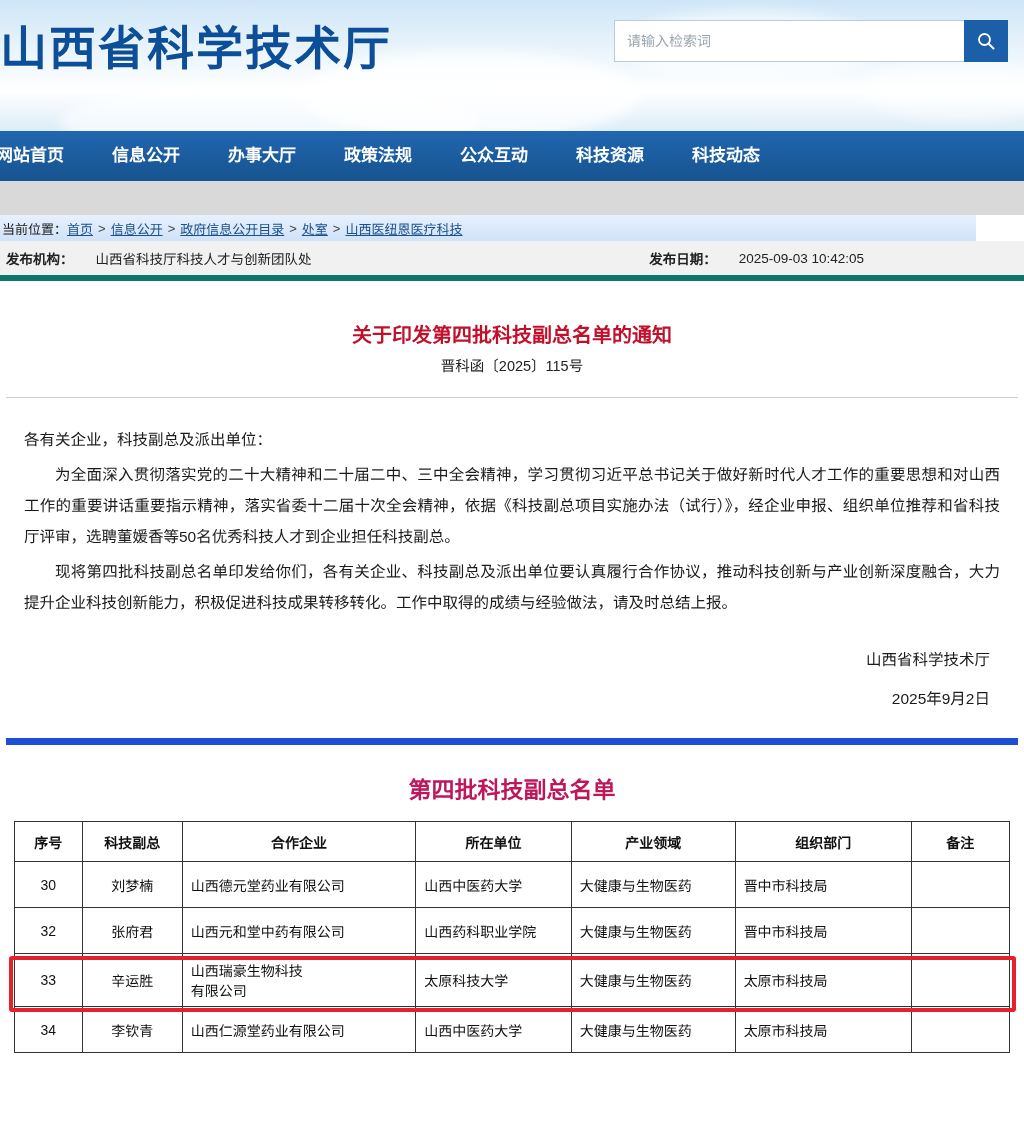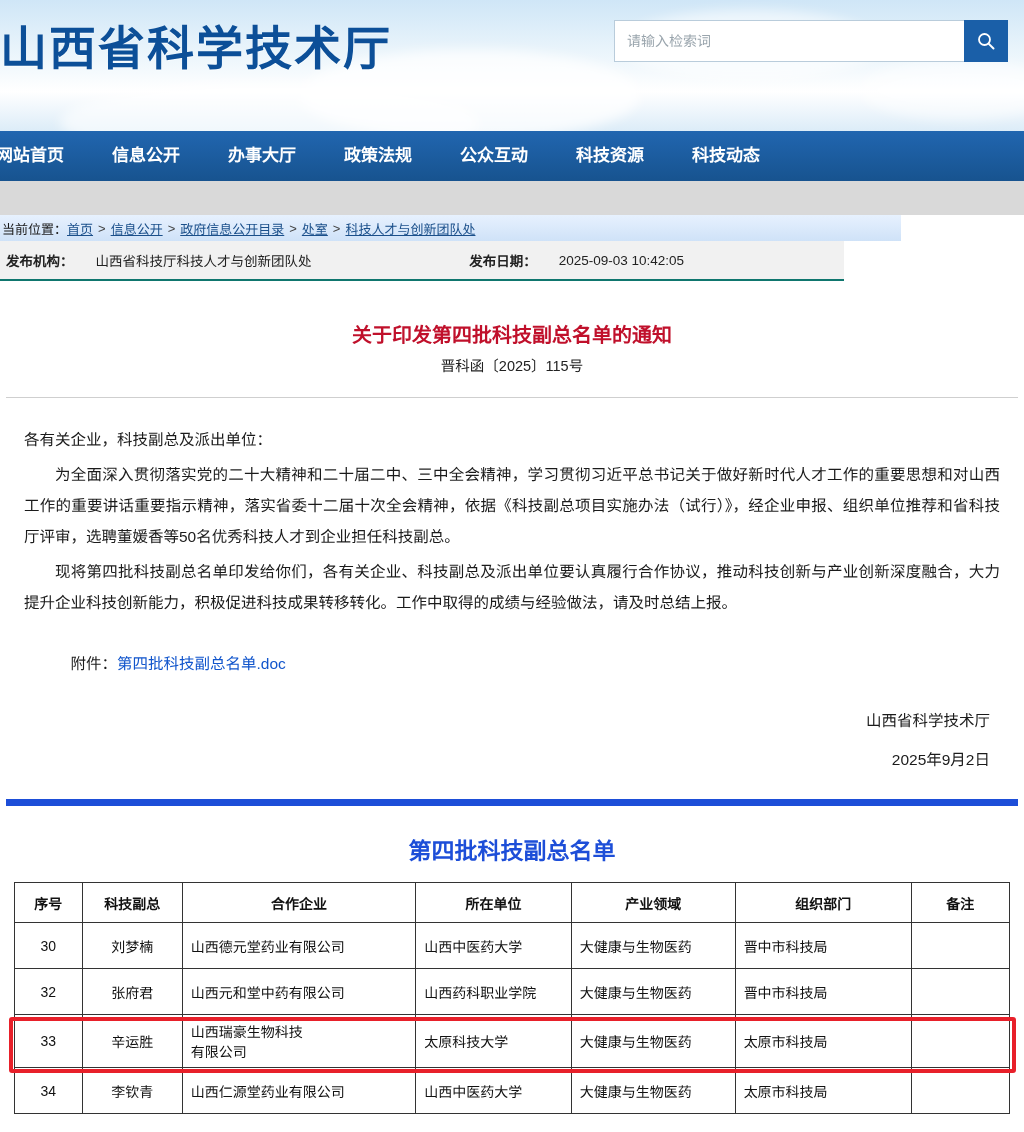--- a/index.html
+++ b/index.html
@@ -101,43 +101,43 @@
 
   
   .grey-bar {
     width: 1024px;
     height: 34px;
     background: #d9d9d9;
   }
 
   
   .breadcrumb {
-    width: 901px;
+    width: 976px;
     height: 26px;
     background: #dbeafc;
     background: linear-gradient(180deg,#e7f1fe 0%, #cfe2f8 100%);
     display: flex;
     align-items: center;
     font-size: 13px;
     color: #1a1a1a;
     padding-left: 2px;
   }
   .breadcrumb a {
     color: #1a4f8a;
     text-decoration: underline;
     cursor: pointer;
   }
   .breadcrumb .sep { margin: 0 5px; color: #444; }
 
   
   .meta-bar {
-    width: 844px;
+    width: 1024px;
     height: 40px;
     background: #f1f1f1;
-    border-bottom: 2px solid #0f766e;
+    border-bottom: 6px solid #0f766e;
     display: flex;
     align-items: center;
     font-size: 13.5px;
     color: #222;
   }
   .meta-label { font-weight: bold; margin-left: 6px; }
   .meta-value { margin-left: 22px; font-family: Liberation Serif, serif; }
   .meta-gap { flex: 1; }
   .meta-date-label { font-weight: bold; }
   .meta-date-value { margin-left: 22px; margin-right: 160px; }
@@ -196,21 +196,21 @@
     padding-right: 10px;
   }
 
   
   .list-title {
     text-align: center;
     font-size: 23px;
     font-weight: bold;
     margin: 26px 0 16px 0;
     font-family: "DejaVu Serif", "Liberation Serif", serif;
-    color: #1d4ed8;
+    color: #be185d;
   }
   .tbl-wrap { position: relative; padding: 0 14px 10px 14px; }
   table.roster {
     width: 996px;
     border-collapse: collapse;
     table-layout: fixed;
     font-size: 14px;
   }
   table.roster th, table.roster td {
     border: 1px solid #333;
@@ -281,44 +281,41 @@
 <div class="breadcrumb">
   <span>当前位置：</span>
   <a>首页</a>
   <span class="sep">&gt;</span>
   <a>信息公开</a>
   <span class="sep">&gt;</span>
   <a>政府信息公开目录</a>
   <span class="sep">&gt;</span>
   <a>处室</a>
   <span class="sep">&gt;</span>
-  <a>科技人才与创新团队处</a>
+  <a>山西医纽恩医疗科技</a>
 </div>
 
 <div class="meta-bar">
   <span class="meta-label">发布机构：</span>
   <span class="meta-value">山西省科技厅科技人才与创新团队处</span>
   <span class="meta-gap"></span>
   <span class="meta-date-label">发布日期：</span>
   <span class="meta-date-value">2025-09-03 10:42:05</span>
 </div>
 
 <div class="article">
 
   <div class="doc-title">关于印发第四批科技副总名单的通知</div>
   <div class="doc-number">晋科函〔2025〕115号</div>
 
   <div class="body-box">
     <p>各有关企业，科技副总及派出单位：</p>
     <p class="indent">为全面深入贯彻落实党的二十大精神和二十届二中、三中全会精神，学习贯彻习近平总书记关于做好新时代人才工作的重要思想和对山西工作的重要讲话重要指示精神，落实省委十二届十次全会精神，依据《科技副总项目实施办法（试行）》，经企业申报、组织单位推荐和省科技厅评审，选聘董媛香等50名优秀科技人才到企业担任科技副总。</p>
     <p class="indent">现将第四批科技副总名单印发给你们，各有关企业、科技副总及派出单位要认真履行合作协议，推动科技创新与产业创新深度融合，大力提升企业科技创新能力，积极促进科技成果转移转化。工作中取得的成绩与经验做法，请及时总结上报。</p>
 
-    <div class="attach-row">
-      <span>附件：</span><a class="attach-link">第四批科技副总名单.doc</a>
-    </div>
 
     <div class="sign">山西省科学技术厅</div>
     <div class="sign-date">2025年9月2日</div>
   </div>
 
   <div class="list-title">第四批科技副总名单</div>
 
   <div class="tbl-wrap">
     <table class="roster">
       <colgroup>

